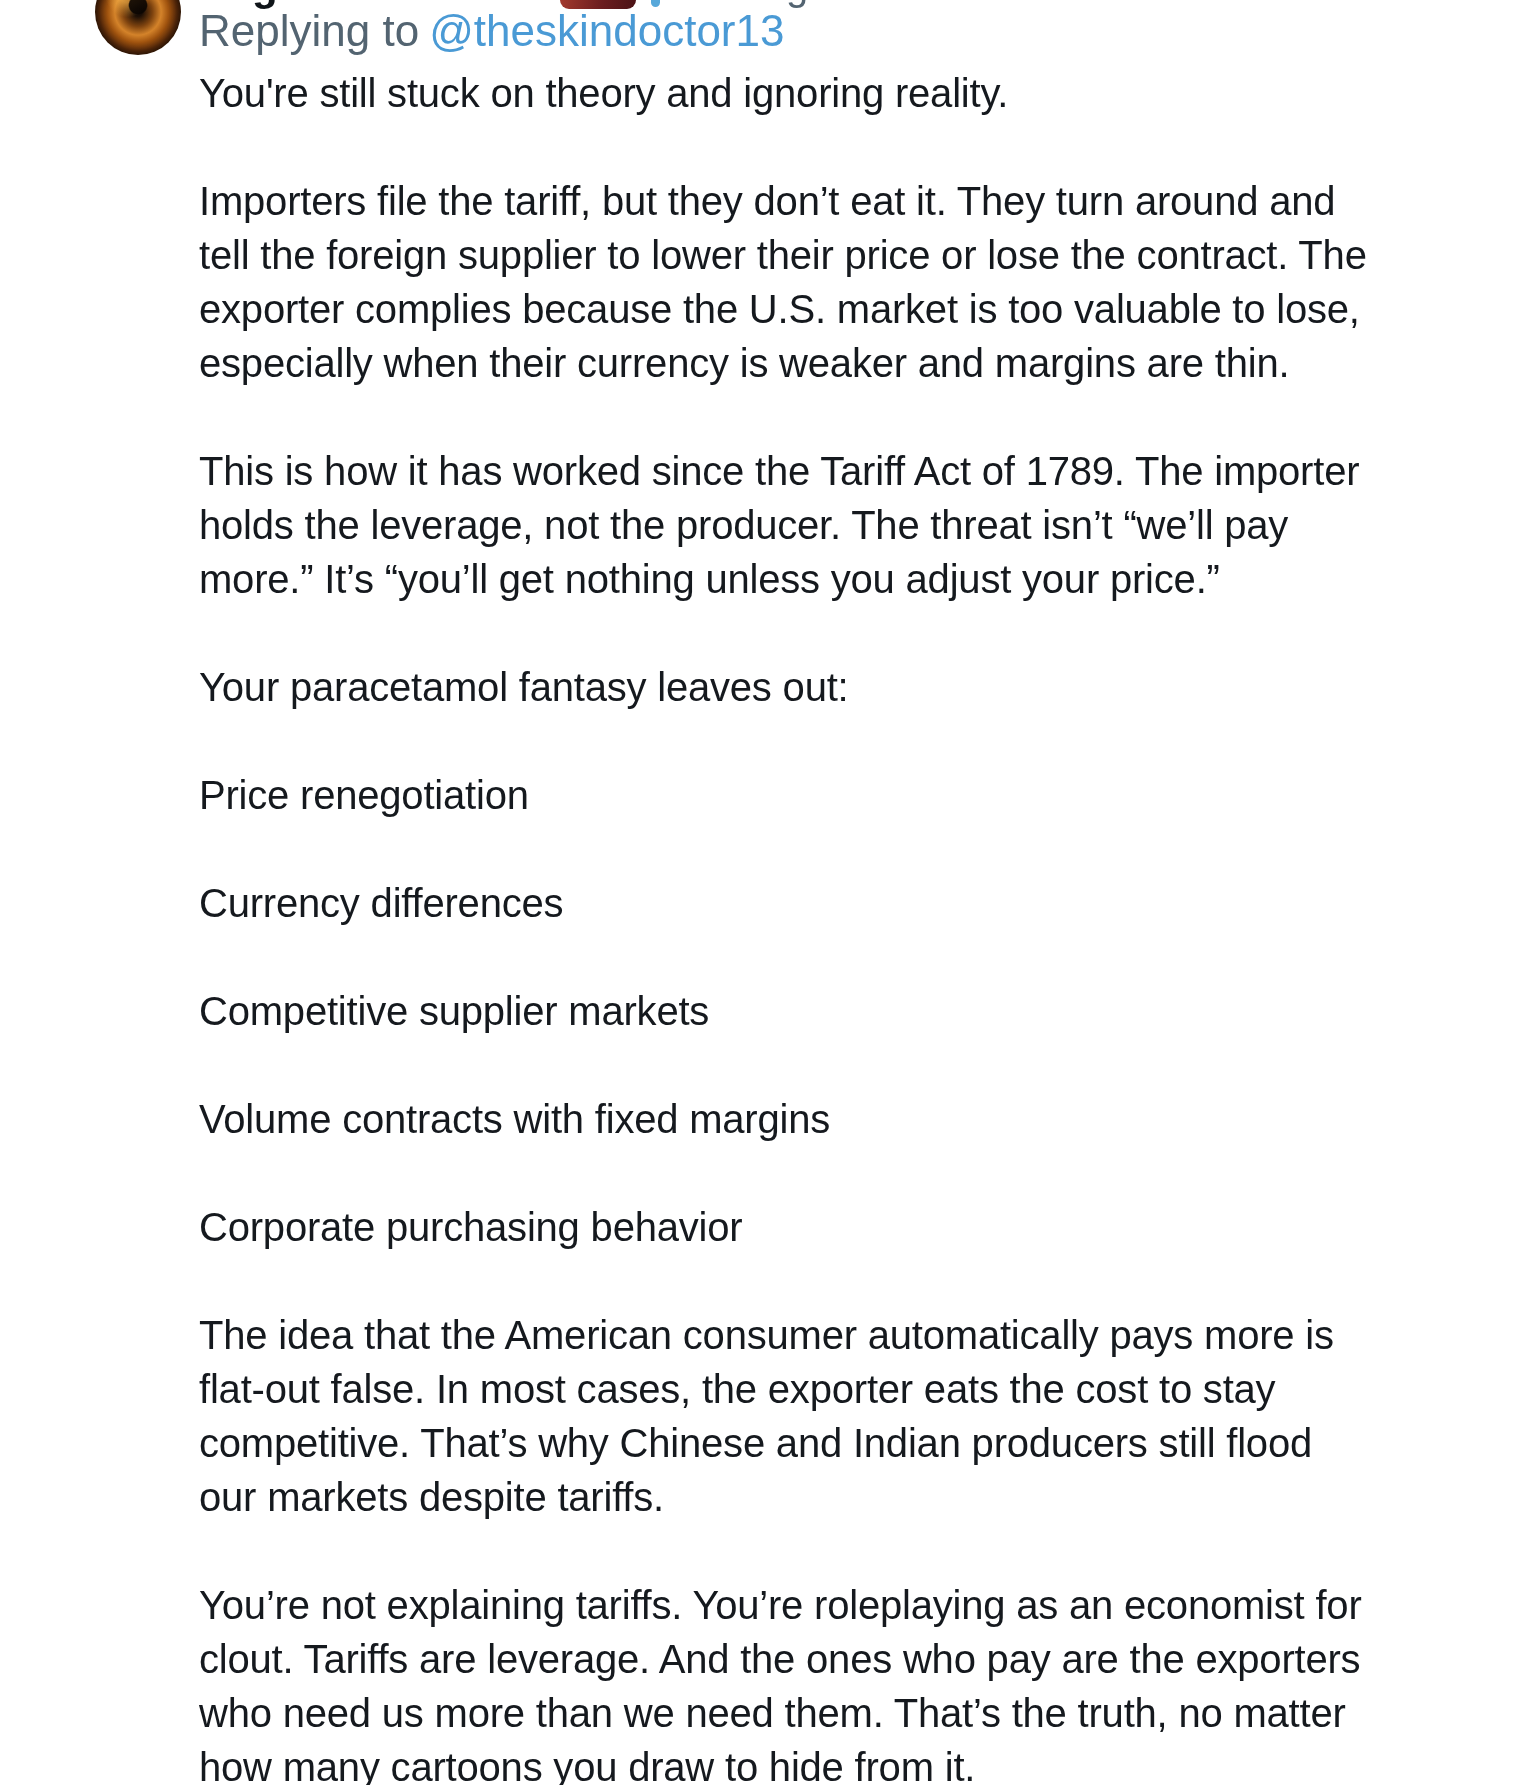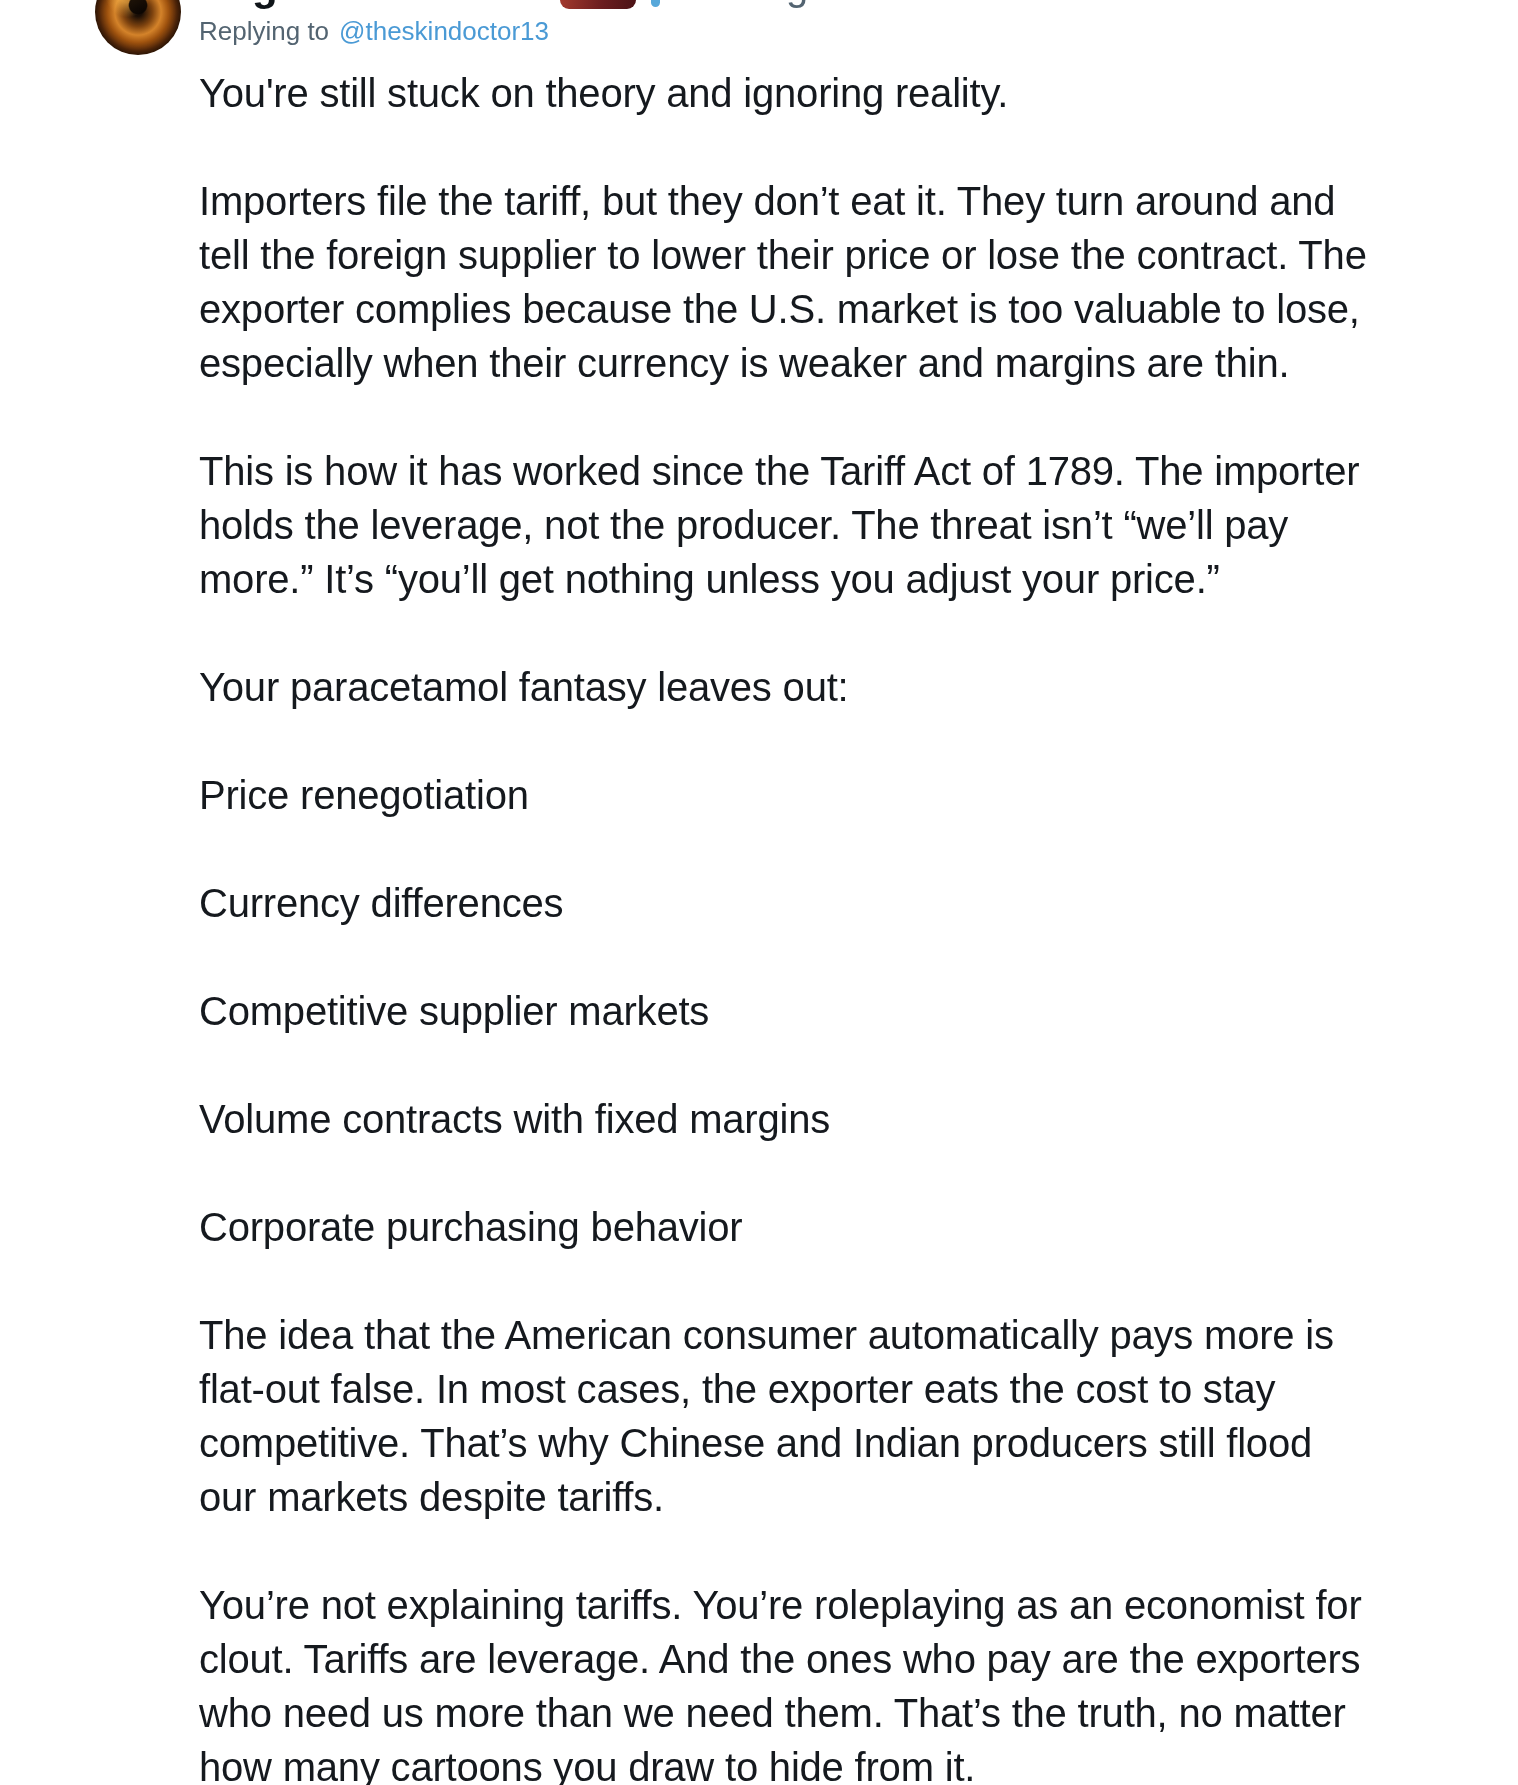--- a/index.html
+++ b/index.html
@@ -46,21 +46,21 @@
     width:9px; height:7px;
     border-radius:0 0 5px 5px;
     background:#57a8da;
   }
   .frag-handle-g{
     position:absolute; left:786px; top:-36px;
     font-size:40px; font-weight:400; color:var(--secondary); line-height:normal;
   }
   .replying-line{
     position:absolute; left:199px; top:8px;
-    font-size:26px; line-height:46px;
+    font-size:44px; line-height:46px;
     color:var(--secondary);
     white-space:nowrap;
   }
   .replying-label{margin-right:10px;}
   .reply-handle{color:var(--link); text-decoration:none; cursor:pointer;}
   .tweet-body{
     position:absolute; left:199px; top:66px;
     width:1280px;
     font-size:40px; line-height:54px;
     color:var(--text);

